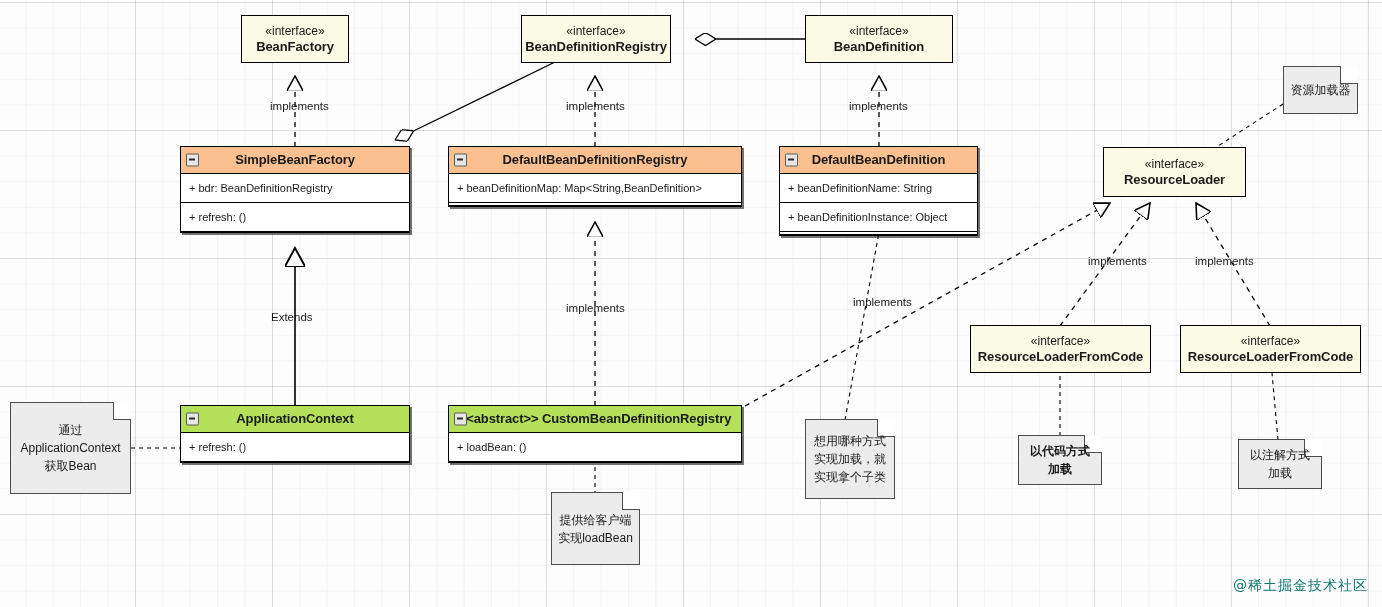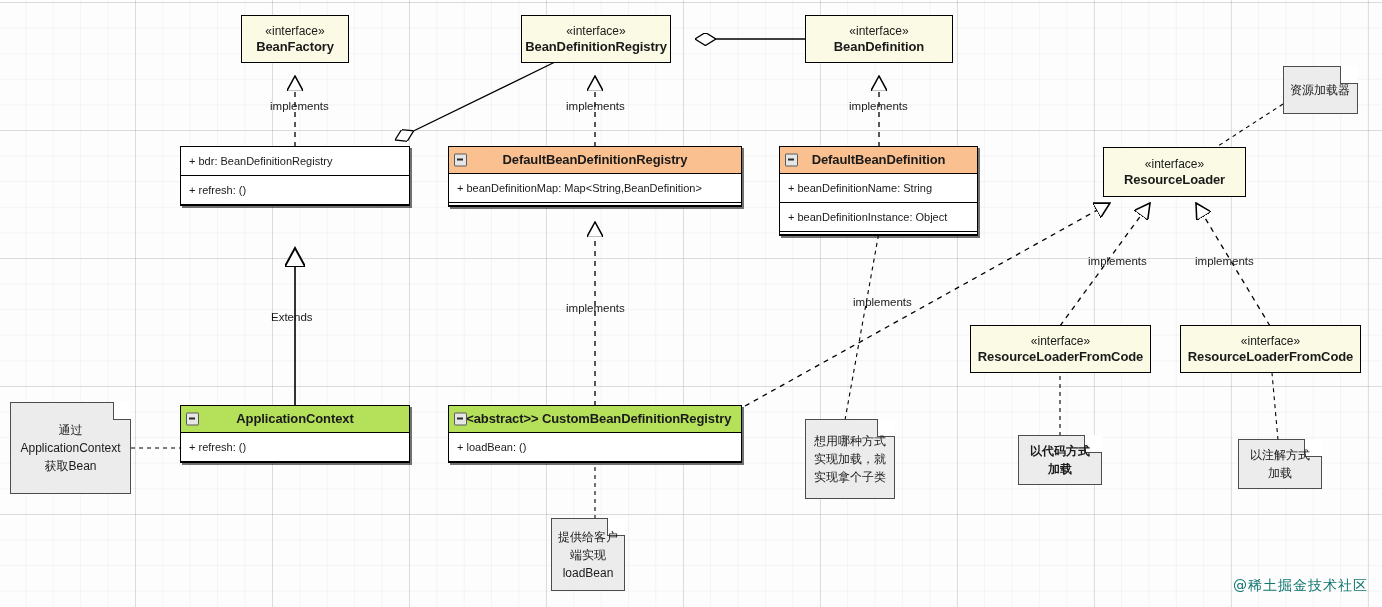--- a/index.html
+++ b/index.html
@@ -60,21 +60,21 @@
     display:flex;flex-direction:column;align-items:center;justify-content:center;
     line-height:16px;
   }
   .iface .stereo{font-size:12px;font-weight:normal;}
   .iface .iname{font-size:13px;font-weight:bold;letter-spacing:-0.1px;}
 
   
   .note{
     position:absolute;background:#ececec;border:1px solid #4d4d4d;
     font-size:12px;color:#1a1a1a;text-align:center;line-height:18px;
-    display:flex;align-items:center;
+    display:flex;align-items:center;justify-content:center;
     padding:2px 6px;box-sizing:border-box;
   }
   .note .fold{
     position:absolute;right:-1px;top:-1px;width:17px;height:17px;
     background:#ffffff;
     border-left:1px solid #4d4d4d;border-bottom:1px solid #4d4d4d;
   }
   .note .txt{position:relative;z-index:2;}
 
   
@@ -193,20 +193,24 @@
   <span class="stereo">«interface»</span>
   <span class="iname">ResourceLoaderFromCode</span>
 </div>
 
 <div class="node iface" style="left:1180px;top:325px;width:181px;height:48px;">
   <span class="stereo">«interface»</span>
   <span class="iname">ResourceLoaderFromCode</span>
 </div>
 
 <div class="node uclass" style="left:180px;top:146px;width:230px;">
+  <div class="uhead orange">
+    <span class="collapse"></span>
+    <span>SimpleBeanFactory</span>
+  </div>
   <div class="urow">+ bdr: BeanDefinitionRegistry</div>
   <div class="urow last">+ refresh: ()</div>
 </div>
 
 <div class="node uclass" style="left:448px;top:146px;width:294px;">
   <div class="uhead orange">
     <span class="collapse"></span>
     <span>DefaultBeanDefinitionRegistry</span>
   </div>
   <div class="urow">+ beanDefinitionMap: Map&lt;String,BeanDefinition&gt;</div>
@@ -237,21 +241,21 @@
     <span>&lt;&lt;abstract&gt;&gt; CustomBeanDefinitionRegistry</span>
   </div>
   <div class="urow last">+ loadBean: ()</div>
 </div>
 
 <div class="note" style="left:10px;top:402px;width:121px;height:92px;">
   <span class="fold"></span>
   <span class="txt">通过ApplicationContext获取Bean</span>
 </div>
 
-<div class="note" style="left:551px;top:518px;width:74px;height:73px;">
+<div class="note" style="left:551px;top:492px;width:89px;height:73px;">
   <span class="fold"></span>
   <span class="txt">提供给客户端实现loadBean</span>
 </div>
 
 <div class="note" style="left:805px;top:419px;width:90px;height:80px;">
   <span class="fold"></span>
   <span class="txt">想用哪种方式实现加载，就实现拿个子类</span>
 </div>
 
 <div class="note" style="left:1283px;top:66px;width:75px;height:48px;">

